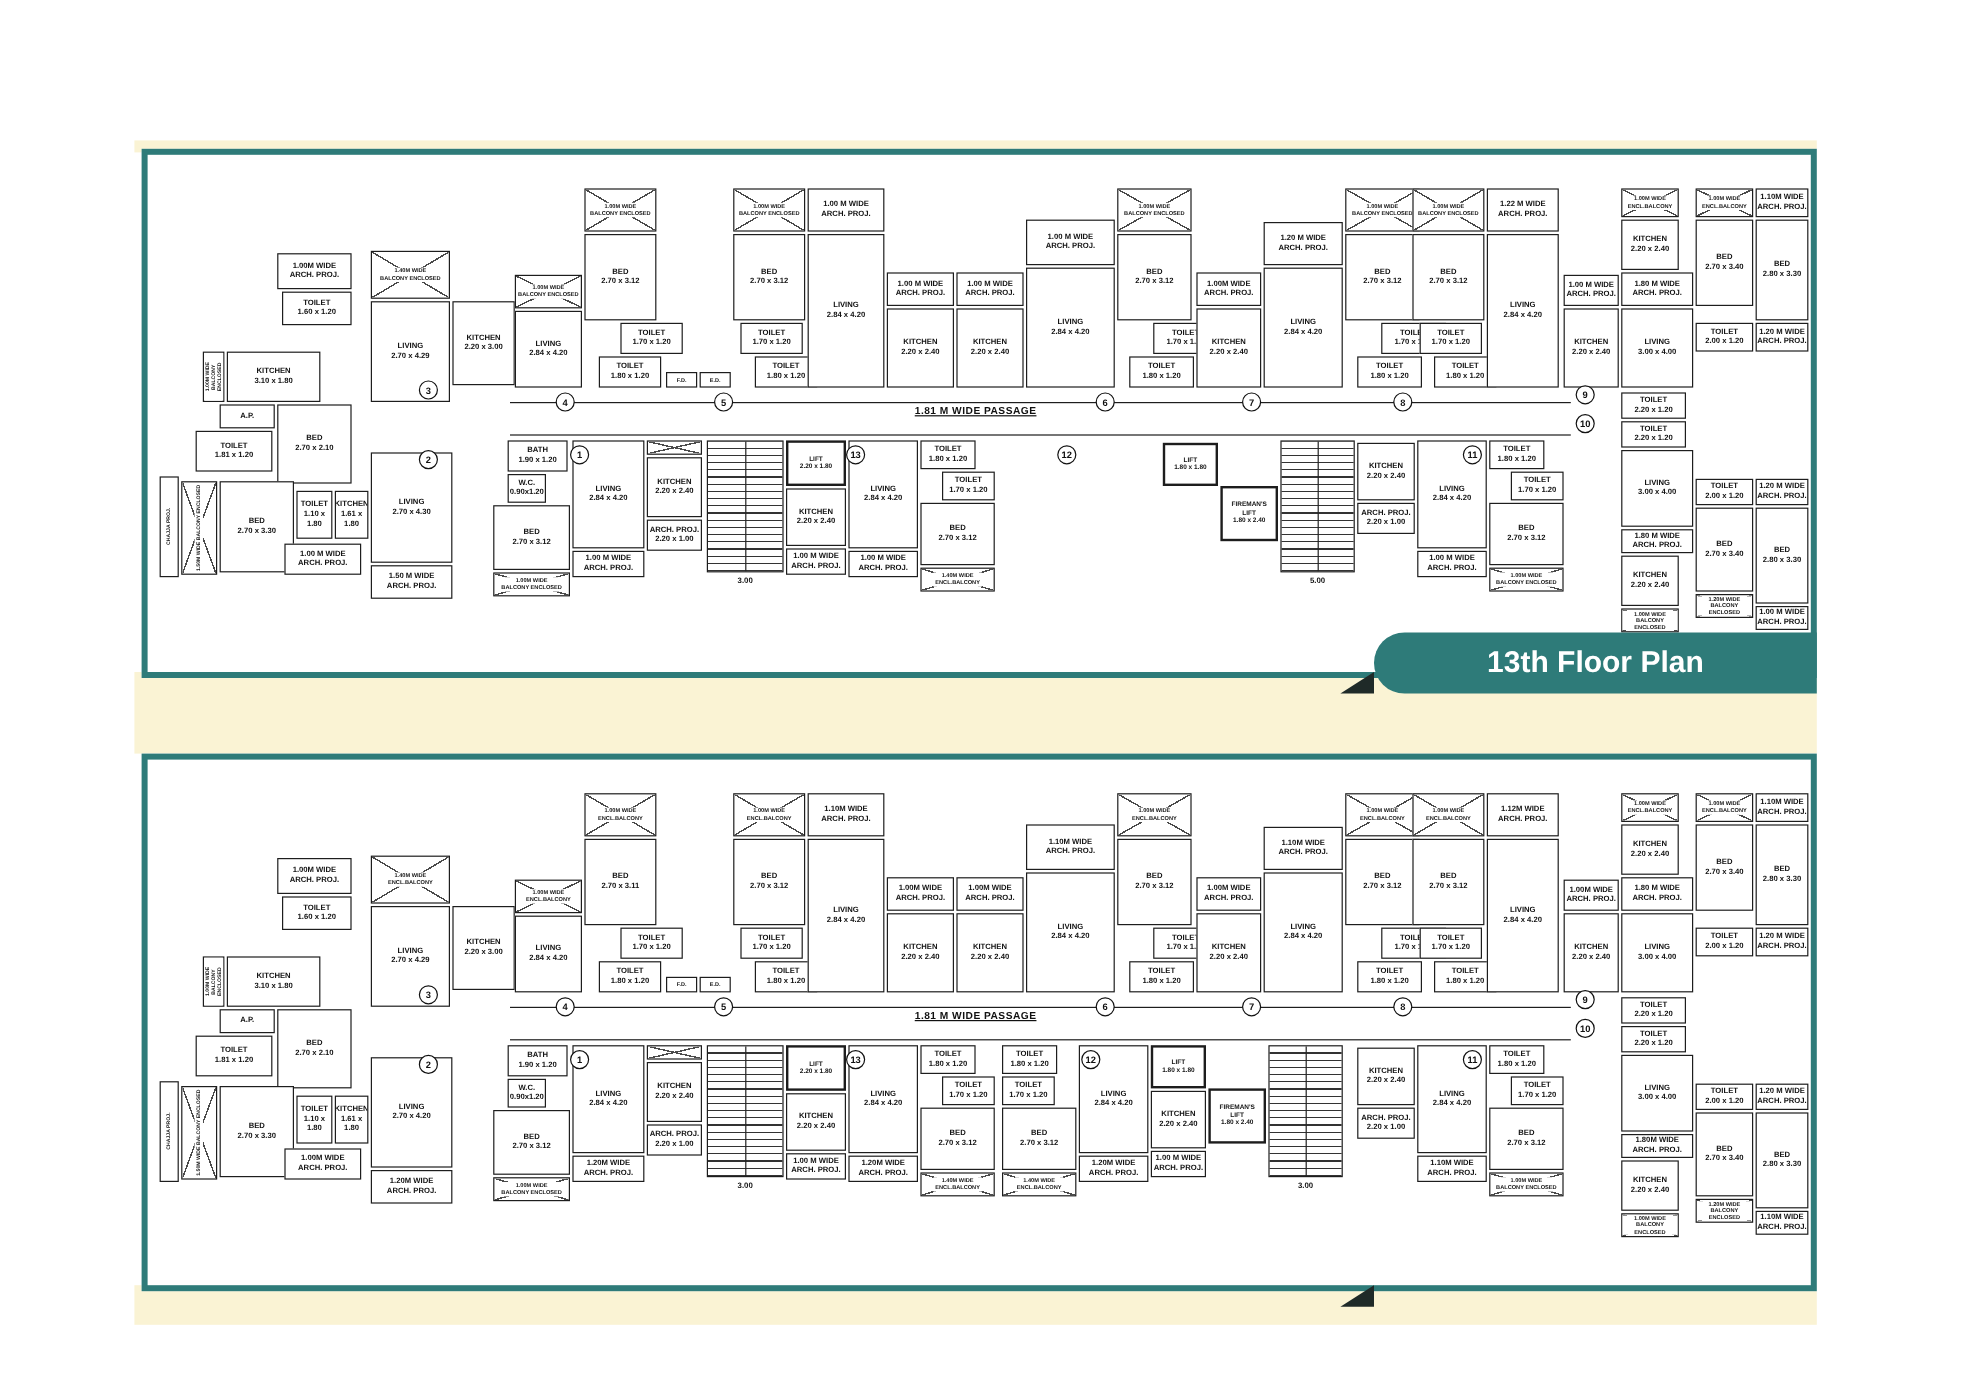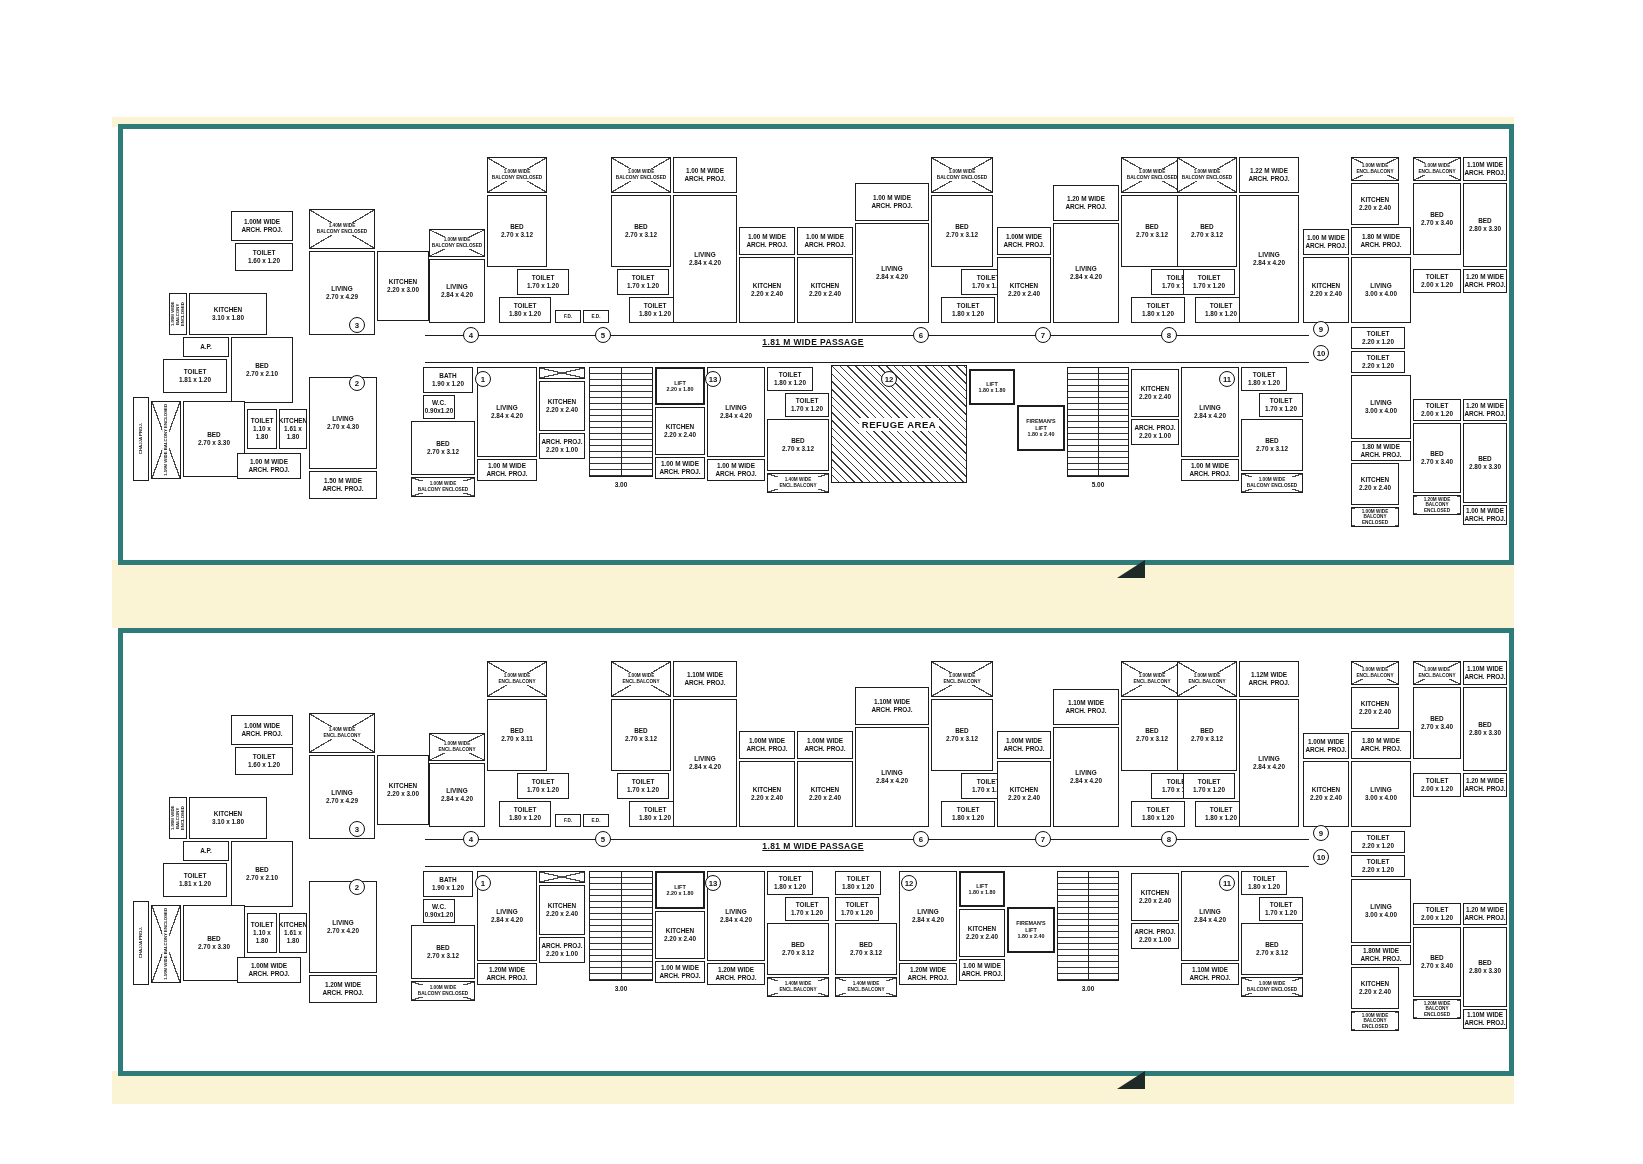--- a/index.html
+++ b/index.html
@@ -340,23 +340,20 @@
         </div>
         <div class="rm" style="left: 662px; top: 264px; width: 44px; height: 24px;">
           <span>TOILET<br>1.70 x 1.20</span>
         </div>
         <div class="rm" style="left: 644px; top: 290px; width: 62px; height: 52px;">
           <span>BED<br>2.70 x 3.12</span>
         </div>
         <div class="rm balc" style="left: 644px; top: 344px; width: 62px; height: 20px;">
           <span>1.40M WIDE<br>ENCL.BALCONY</span>
         </div>
-        <div class="refuge" style="left: 708px; top: 236px; width: 136px; height: 118px;">
-          <span>REFUGE AREA</span>
-        </div>
         <div class="rm lift" style="left: 846px; top: 240px; width: 46px; height: 36px;">
           <span>LIFT<br>1.80 x 1.80</span>
         </div>
         <div class="rm lift" style="left: 894px; top: 276px; width: 48px; height: 46px;">
           <span>FIREMAN'S<br>LIFT<br>1.80 x 2.40</span>
         </div>
         <div class="stair" style="left: 944px; top: 238px; width: 62px; height: 110px;"></div>
         <div class="dim" style="left: 944px; top: 352px; width: 62px; height: 10px;">5.00</div>
         <div class="rm" style="left: 1008px; top: 240px; width: 48px; height: 48px;">
           <span>KITCHEN<br>2.20 x 2.40</span>
@@ -762,15 +759,18 @@
         <div class="circ" style="left: 1038px; top: 198px; width: 16px; height: 16px;">8</div>
         <div class="circ" style="left: 1190px; top: 192px; width: 16px; height: 16px;">9</div>
         <div class="circ" style="left: 1190px; top: 216px; width: 16px; height: 16px;">10</div>
         <div class="circ" style="left: 1096px; top: 242px; width: 16px; height: 16px;">11</div>
         <div class="circ" style="left: 778px; top: 242px; width: 16px; height: 16px;">12</div>
         <div class="circ" style="left: 582px; top: 242px; width: 16px; height: 16px;">13</div>
       </div>
   </div>
 
   <div class="fold" style="left:1117px;top:560px;"></div>
+  <div class="banner" style="left:1145px;top:527px;width:369px;height:51px;">
+    <span>13th Floor Plan</span>
+  </div>
 
   <div class="fold" style="left:1117px;top:1071px;"></div>
 </div>
 
 </body></html>

